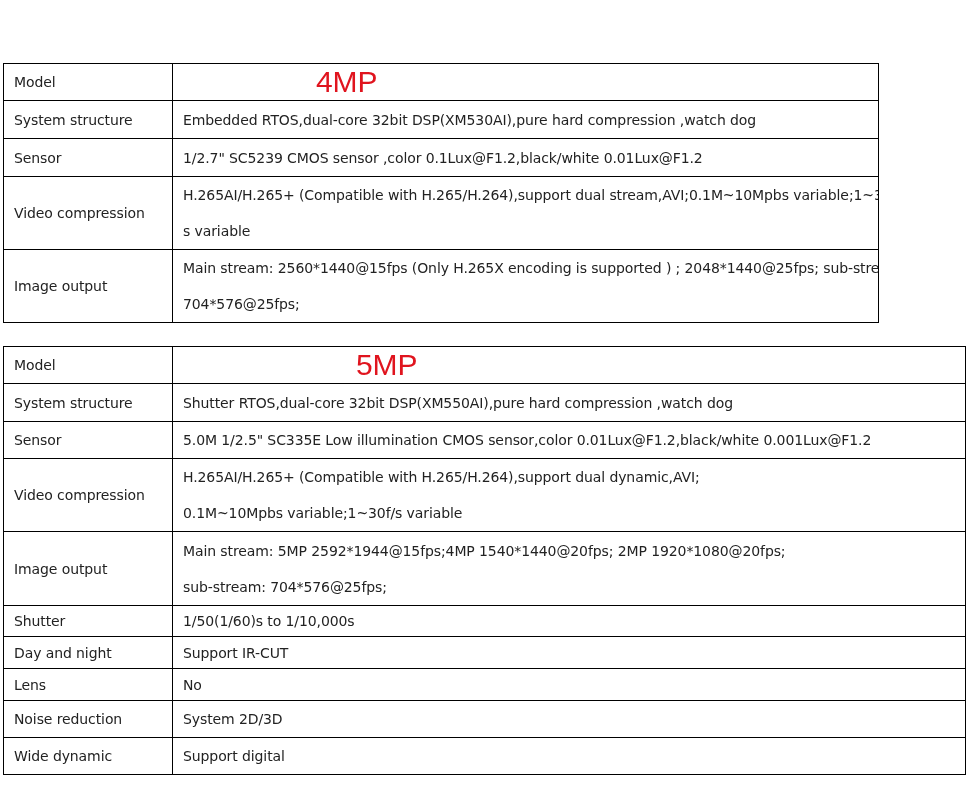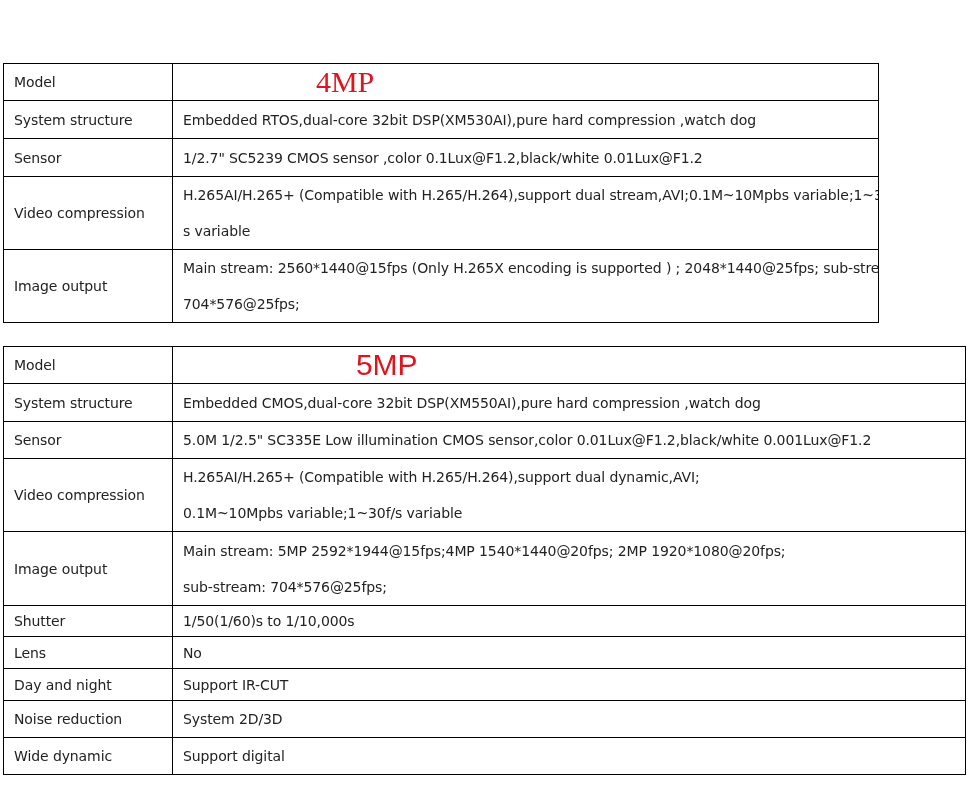--- a/index.html
+++ b/index.html
@@ -43,21 +43,21 @@
     }
     .model-value {
       color: #e0141e;
       font-family: "Liberation Sans", sans-serif;
       font-size: 30px;
       line-height: 36px;
       position: relative;
     }
     #table-4mp { left: 3px; top: 63px; width: 876px; }
     #table-5mp { left: 3px; top: 346px; width: 963px; }
-    #table-4mp .model-value { left: 133px; font-family: Liberation Serif, serif; }
+    #table-4mp .model-value { left: 133px; }
     #table-5mp .model-value { left: 173px; margin-top: 44px; }
     .condensed { letter-spacing: -0.45px; }
   </style>
 </head>
 <body>
 
 <table class="spec" id="table-4mp">
   <tbody>
       <tr style="height:37px">
     <td class="label">Model</td>
@@ -89,21 +89,21 @@
   </table>
 
 <table class="spec" id="table-5mp">
   <tbody>
       <tr style="height:37px">
     <td class="label">Model</td>
     <td class="value"><span class="model-value">5MP</span></td>
   </tr>
   <tr style="height:38px">
     <td class="label">System structure</td>
-    <td class="value">Embedded CMOS,dual-core 32bit DSP(XM550AI),pure hard compression ,watch dog</td>
+    <td class="value">Shutter RTOS,dual-core 32bit DSP(XM550AI),pure hard compression ,watch dog</td>
   </tr>
   <tr style="height:37px">
     <td class="label">Sensor</td>
     <td class="value">5.0M 1/2.5" SC335E Low illumination CMOS sensor,color 0.01Lux@F1.2,black/white 0.001Lux@F1.2</td>
   </tr>
   <tr style="height:73px">
     <td class="label">Video compression</td>
     <td class="value condensed">
       <span class="line">H.265AI/H.265+ (Compatible with H.265/H.264),support dual dynamic,AVI;</span>
       <span class="line">0.1M~10Mpbs variable;1~30f/s variable</span>
@@ -114,26 +114,26 @@
     <td class="value condensed">
       <span class="line">Main stream: 5MP 2592*1944@15fps;4MP 1540*1440@20fps; 2MP 1920*1080@20fps;</span>
       <span class="line">sub-stream: 704*576@25fps;</span>
     </td>
   </tr>
   <tr style="height:31px">
     <td class="label">Shutter</td>
     <td class="value">1/50(1/60)s to 1/10,000s</td>
   </tr>
   <tr style="height:32px">
+    <td class="label">Day and night</td>
+    <td class="value">Support IR-CUT</td>
+  </tr>
+  <tr style="height:32px">
     <td class="label">Lens</td>
     <td class="value">No</td>
-  </tr>
-  <tr style="height:32px">
-    <td class="label">Day and night</td>
-    <td class="value">Support IR-CUT</td>
   </tr>
   <tr style="height:37px">
     <td class="label">Noise reduction</td>
     <td class="value">System 2D/3D</td>
   </tr>
   <tr style="height:37px">
     <td class="label">Wide dynamic</td>
     <td class="value">Support digital</td>
   </tr>
 </tbody>

